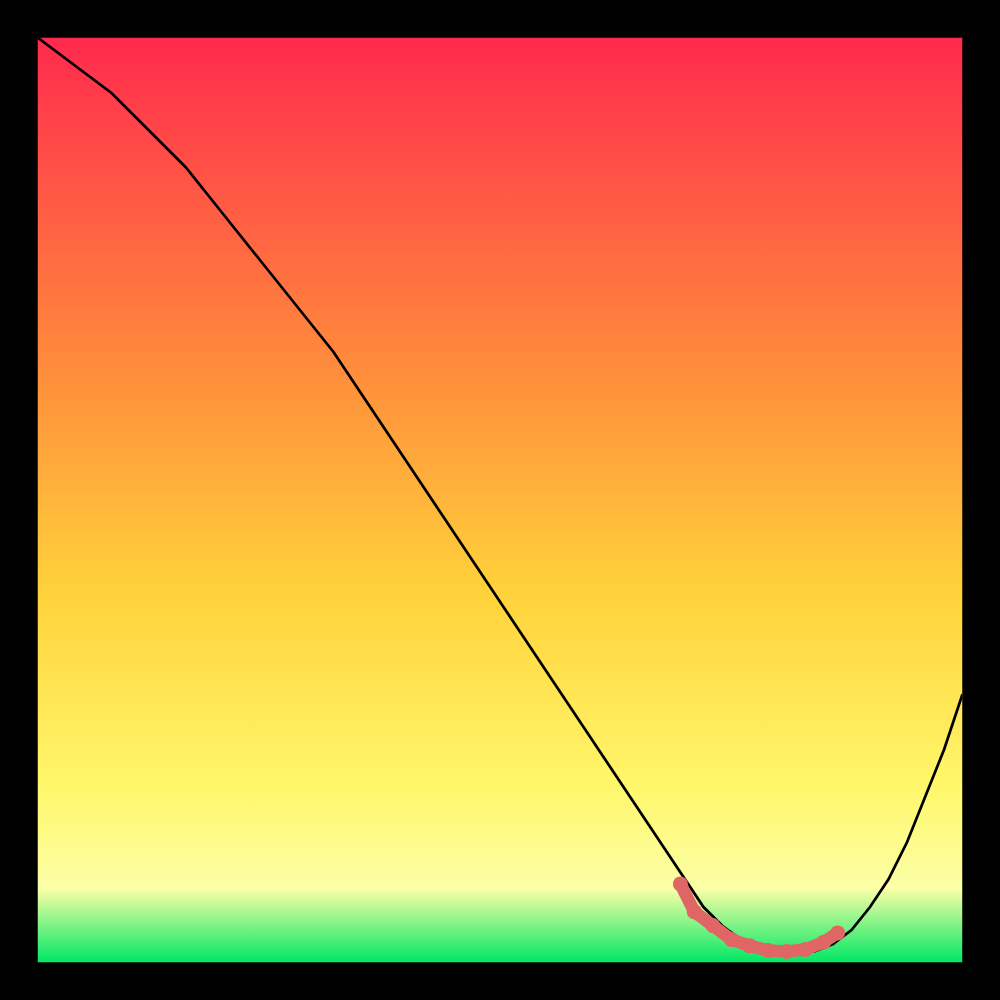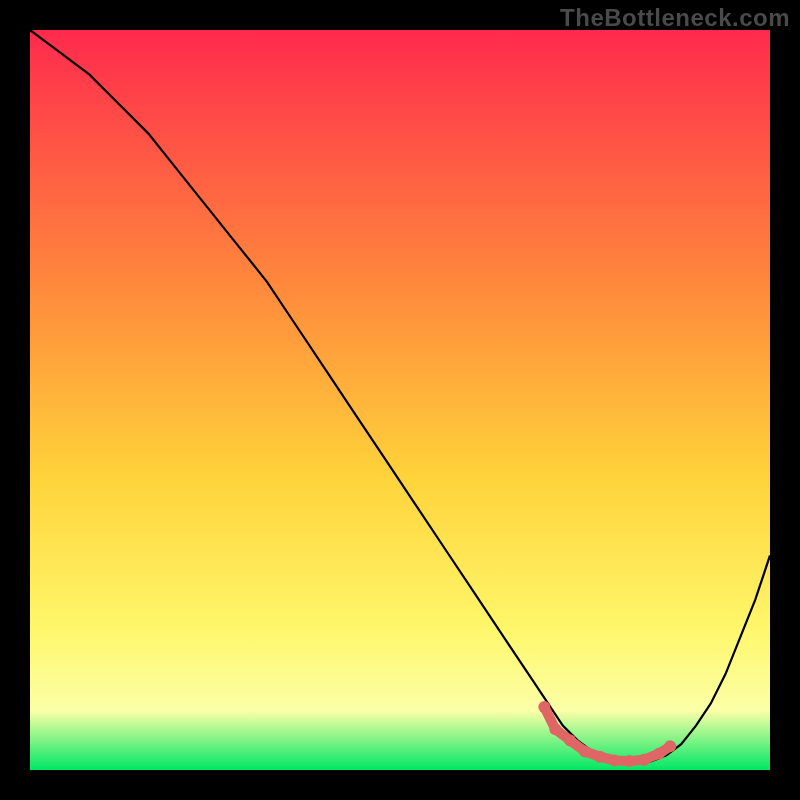--- a/index.html
+++ b/index.html
@@ -49,21 +49,20 @@
     stroke-width: 10;
     stroke-linecap: round;
     stroke-linejoin: round;
   }
 </style>
 </head>
 <body>
 
 <div class="frame">
 
-  <div class="watermark">TheBottleneck.com</div>
 
   <div class="plot-wrap">
     <svg class="plot" viewBox="0 0 740 740" preserveAspectRatio="none">
       <defs>
         <linearGradient id="bg-grad" x1="0" y1="0" x2="0" y2="1">
           <stop id="g0" offset="0%" stop-color="#ff2a4d"></stop>
           <stop id="g1" offset="35%" stop-color="#ff8a3c"></stop>
           <stop id="g2" offset="60%" stop-color="#ffd23a"></stop>
           <stop id="g3" offset="81%" stop-color="#fff76b"></stop>
           <stop id="g4" offset="92%" stop-color="#fbffa7"></stop>

